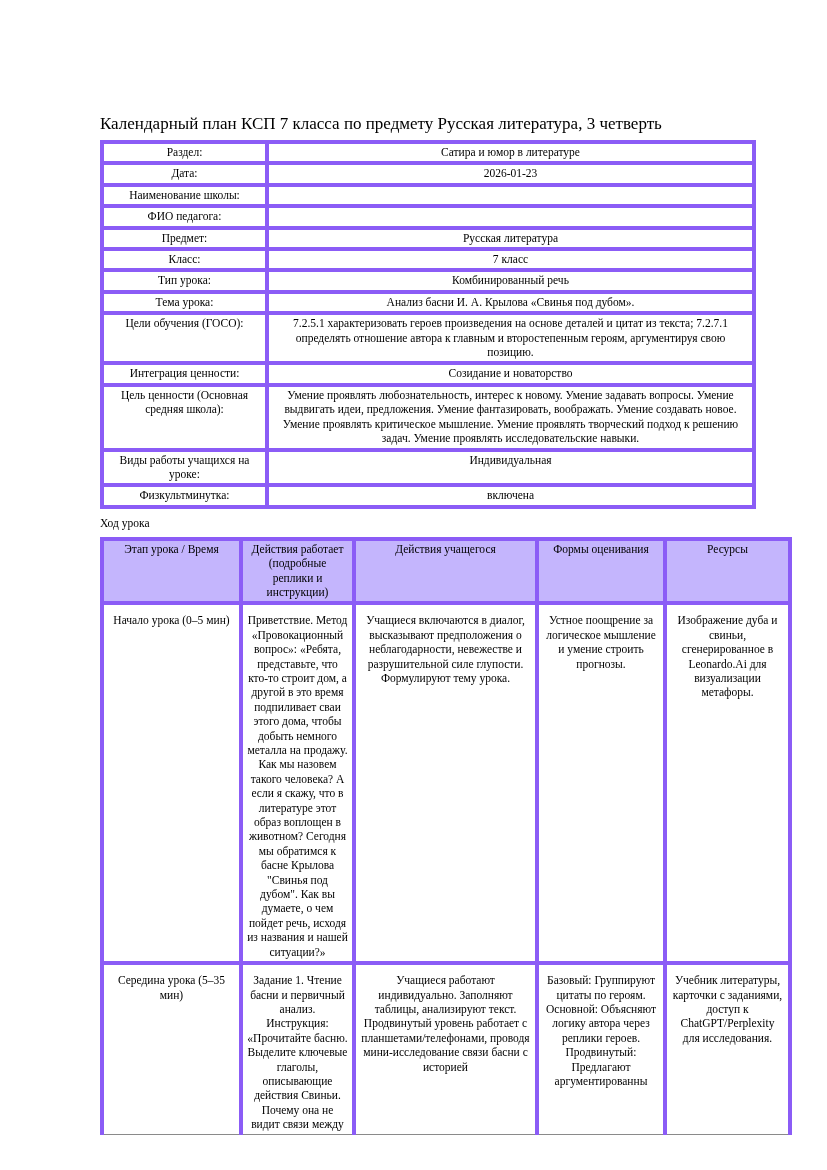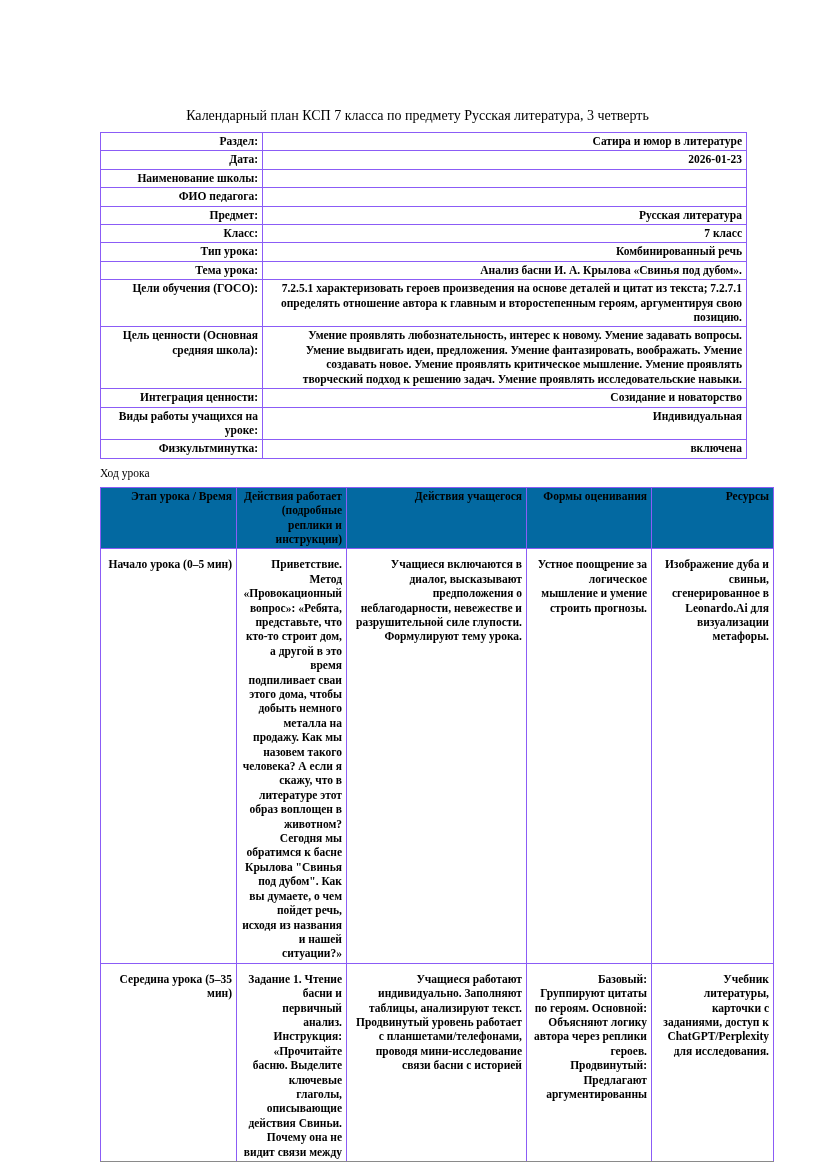--- a/index.html
+++ b/index.html
@@ -16,45 +16,44 @@
     color: #000000;
   }
   .page {
     position: relative;
     width: 827px;
     height: 1170px;
     box-sizing: border-box;
     padding: 100px 92px 0 100px;
   }
   .doc-title {
-    font-size: 14px;
+    font-size: 17px;
     line-height: 15px;
-    margin: 8px 0 9px 0;
+    margin: 16px 0 9px 0;
     white-space: nowrap;
-    text-align: center;
   }
   .section-caption {
     font-size: 11.5px;
     line-height: 15px;
     margin: 7px 0 6px 0;
   }
 
   table {
     border-collapse: collapse;
     table-layout: fixed;
     width: 628px;
     font-size: 11.5px;
     line-height: 14.4px;
   }
   table td, table th {
-    border: 1px solid #8b5cf6;
+    border: 4px solid #8b5cf6;
     vertical-align: top;
     padding: 1px 4px 2px 4px;
-    text-align: right;
-    font-weight: bold;
+    text-align: center;
+    font-weight: normal;
     word-wrap: break-word;
     overflow-wrap: break-word;
     hyphens: none;
   }
 
   
   .info-table td.label {
     width: 153px;
   }
   .info-table td.value {
@@ -62,21 +61,21 @@
   }
 
   
   .flow-table th.c0, .flow-table td.c0 { width: 127px; }
   .flow-table th.c1, .flow-table td.c1 { width: 101px; }
   .flow-table th.c2, .flow-table td.c2 { width: 171px; }
   .flow-table th.c3, .flow-table td.c3 { width: 116px; }
   .flow-table th.c4, .flow-table td.c4 { width: 113px; }
 
   .flow-table thead th {
-    background: #0369a1;
+    background: #c4b5fd;
     height: 52px;
     vertical-align: top;
     margin-top: 48px;
   }
   .flow-table tbody td {
     padding-top: 8px;
   }
   .clipped-row td {
     border-bottom: 1px solid #8a8a8a;
   }
@@ -120,26 +119,26 @@
         </tr>
         <tr>
           <td class="label">Тема урока:</td>
           <td class="value">Анализ басни И. А. Крылова «Свинья под дубом».</td>
         </tr>
         <tr>
           <td class="label">Цели обучения (ГОСО):</td>
           <td class="value">7.2.5.1 характеризовать героев произведения на основе деталей и цитат из текста; 7.2.7.1 определять отношение автора к главным и второстепенным героям, аргументируя свою позицию.</td>
         </tr>
         <tr>
+          <td class="label">Интеграция ценности:</td>
+          <td class="value">Созидание и новаторство</td>
+        </tr>
+        <tr>
           <td class="label">Цель ценности (Основная средняя школа):</td>
           <td class="value">Умение проявлять любознательность, интерес к новому. Умение задавать вопросы. Умение выдвигать идеи, предложения. Умение фантазировать, воображать. Умение создавать новое. Умение проявлять критическое мышление. Умение проявлять творческий подход к решению задач. Умение проявлять исследовательские навыки.</td>
-        </tr>
-        <tr>
-          <td class="label">Интеграция ценности:</td>
-          <td class="value">Созидание и новаторство</td>
         </tr>
         <tr>
           <td class="label">Виды работы учащихся на уроке:</td>
           <td class="value">Индивидуальная</td>
         </tr>
         <tr>
           <td class="label">Физкультминутка:</td>
           <td class="value">включена</td>
         </tr>
       </tbody>

